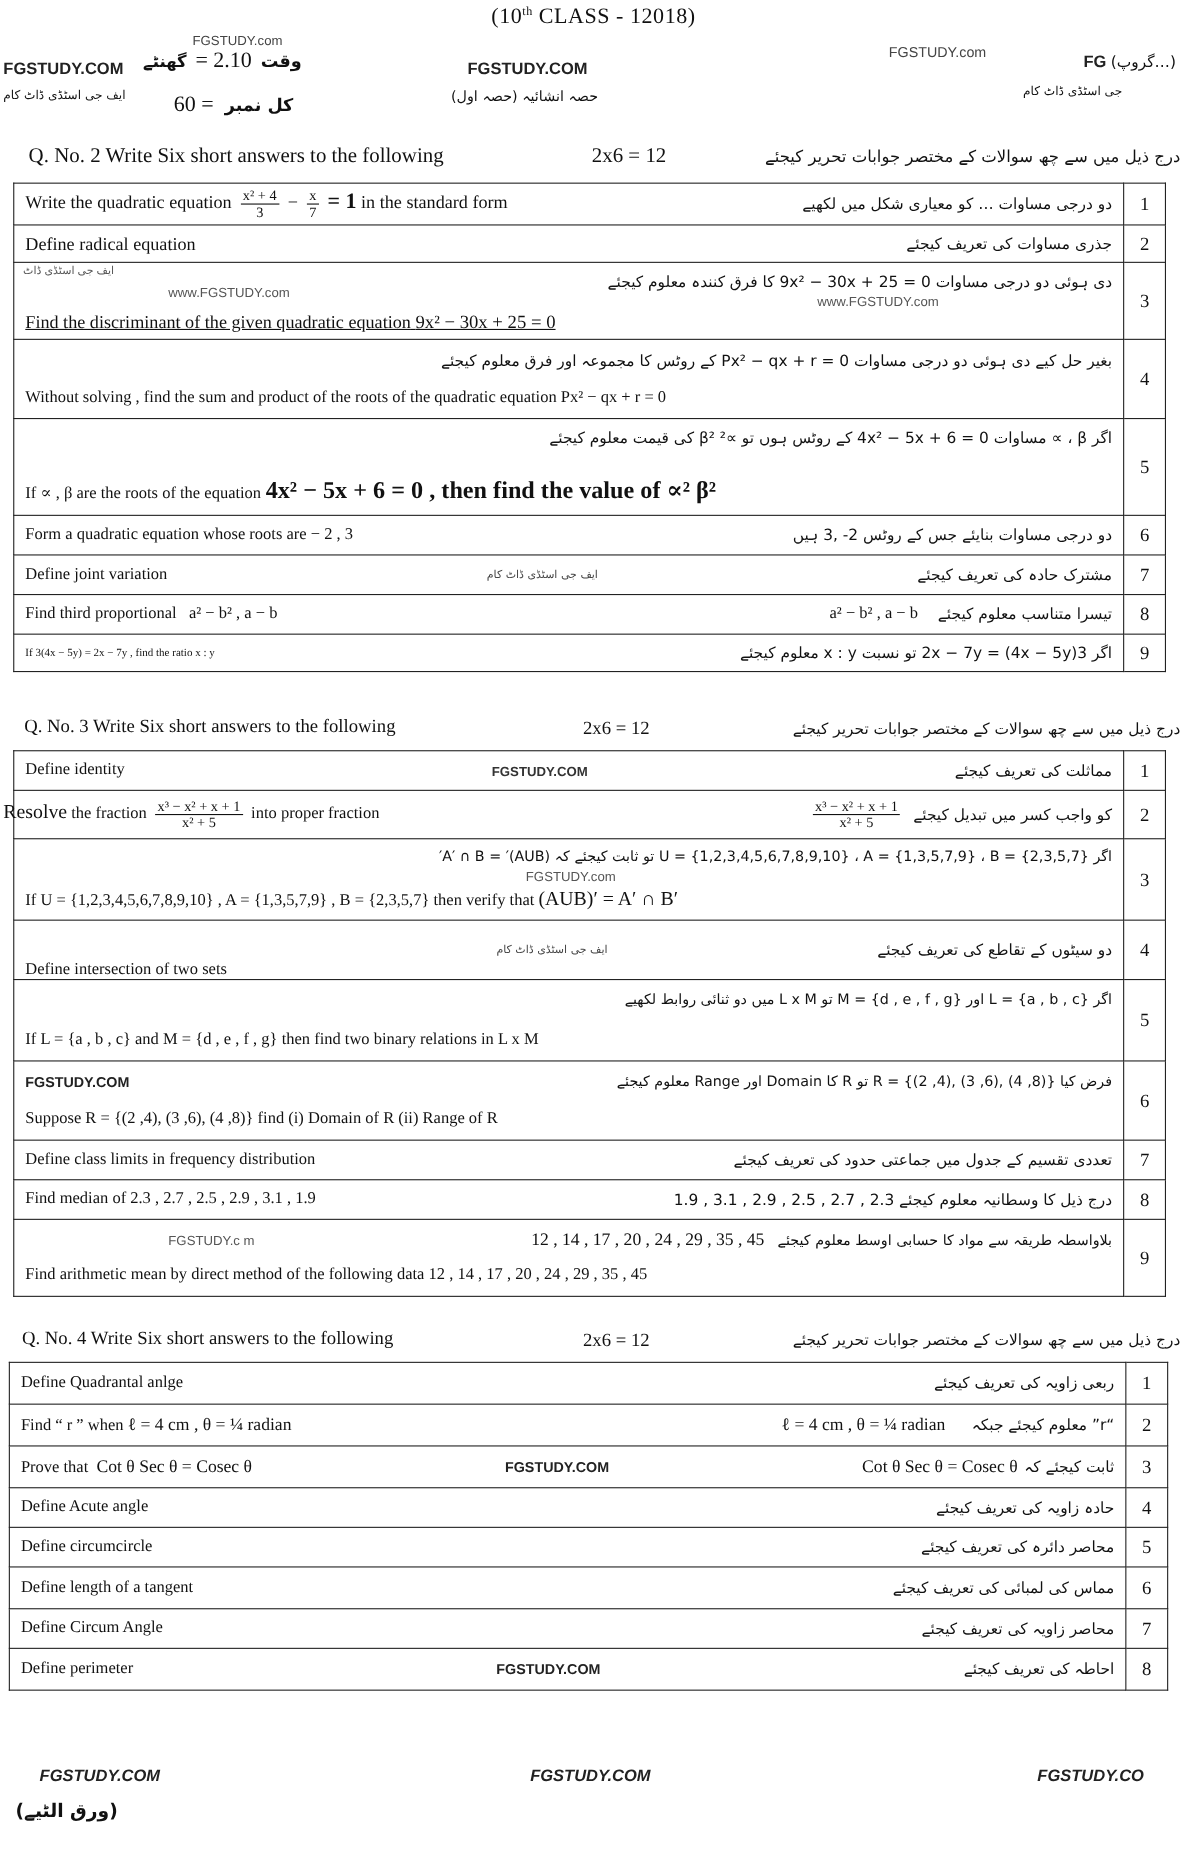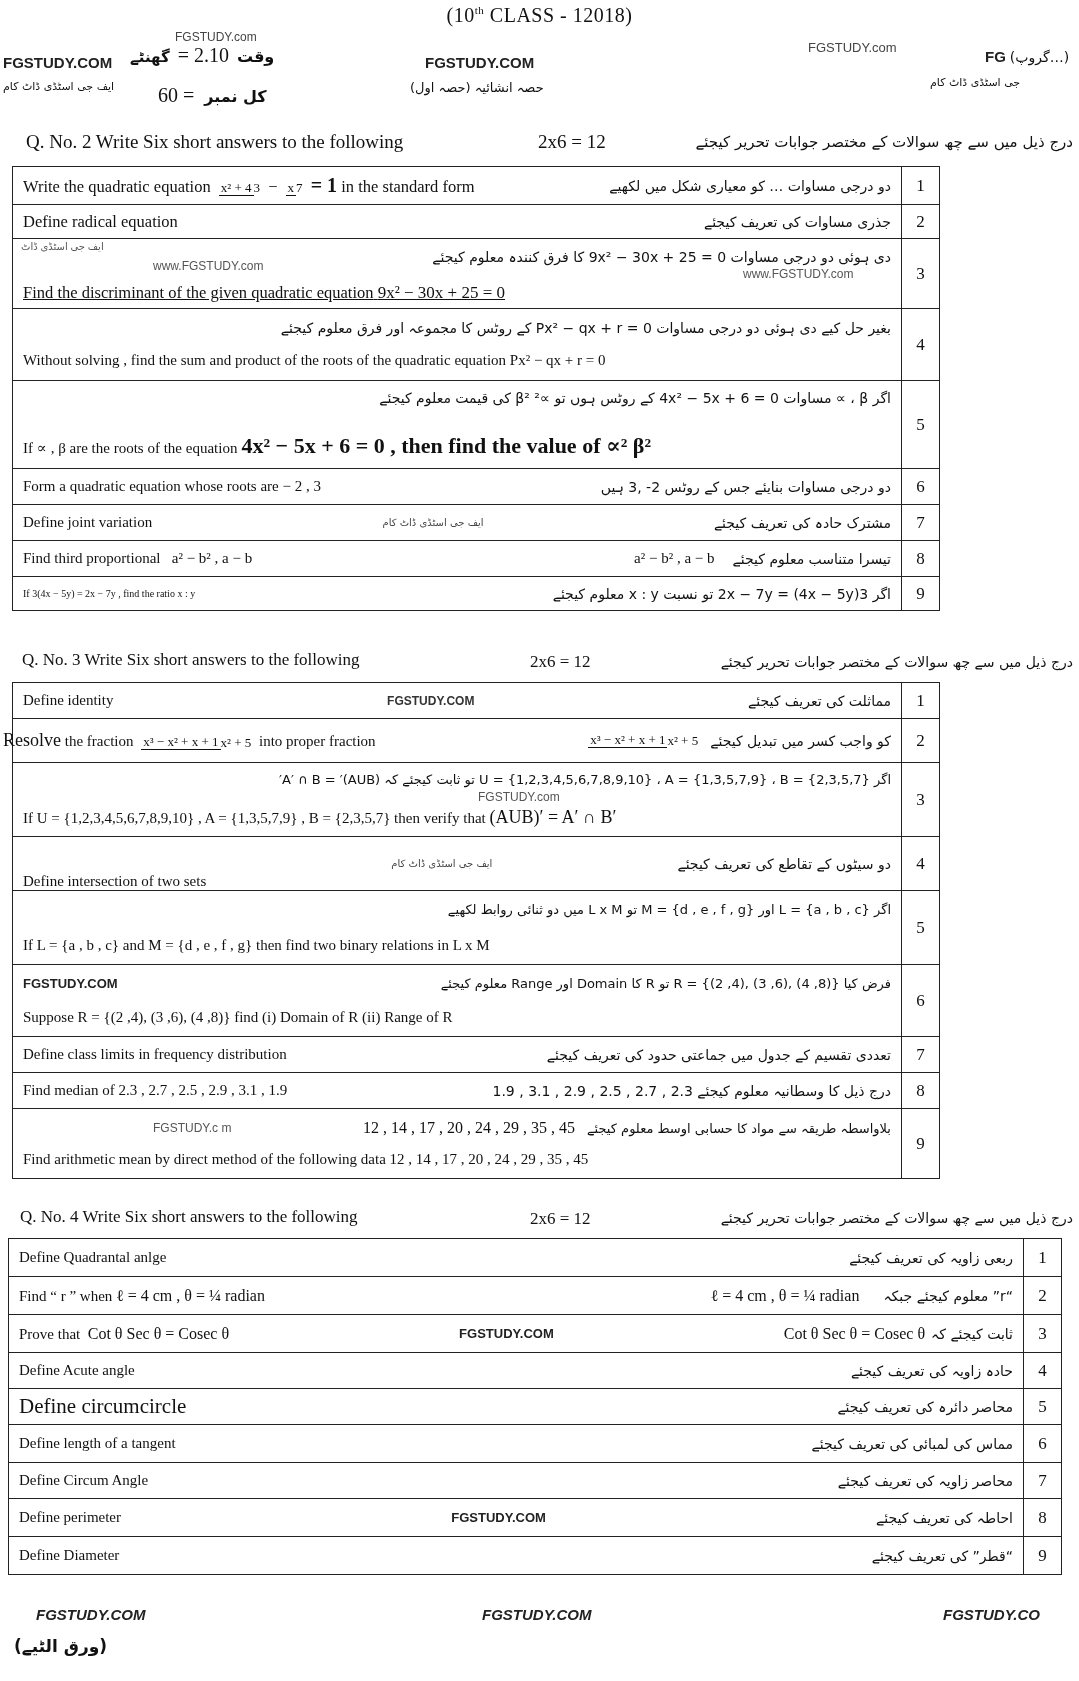--- a/index.html
+++ b/index.html
@@ -8,30 +8,30 @@
   .abs { position:absolute; }
   .title { left:0; width:1079px; top:4px; text-align:center; font-size:20px; letter-spacing:0.5px; }
   .title sup { font-size:11px; }
   .wm { font-family:"Liberation Sans","DejaVu Sans",sans-serif; color:#222; }
   .wm-bold { font-weight:bold; font-size:15px; }
   .wm-light { font-size:13px; color:#444; }
   .wm-italic { font-style:italic; font-weight:bold; font-size:15px; }
   .urdu { direction:rtl; font-family:"DejaVu Sans",sans-serif; }
   .hdr-val { font-size:20px; }
   .qhead { font-size:19px; }
-  table.q { position:absolute; border-collapse:collapse; left:12px; width:928px; table-layout:fixed; }
+  table.q { position:absolute; border-collapse:collapse; left:12px; width:1048px; table-layout:fixed; }
   table.q td { border:1px solid #222; vertical-align:middle; }
   td.body { padding:0 10px; position:relative; }
   td.num { width:38px; text-align:center; font-size:17px; }
   .en { font-size:16.5px; }
   .ur { direction:rtl; text-align:right; font-family:"DejaVu Sans",sans-serif; font-size:14px; }
   .line { display:flex; justify-content:space-between; align-items:center; gap:12px; }
   .line.rtl-only { justify-content:flex-end; }
   .math { font-size:17px; white-space:nowrap; }
-  .frac { display:inline-flex; flex-direction:row; align-items:center; vertical-align:middle; font-size:13px; line-height:1.05; margin:0 4px;justify-content:space-between; }
+  .frac { display:inline-flex; flex-direction:column; align-items:center; vertical-align:middle; font-size:13px; line-height:1.05; margin:0 4px;justify-content:space-between; }
   .frac .n { border-bottom:1px solid #111; padding:0 2px; }
   .inwm { position:absolute; font-family:"Liberation Sans","DejaVu Sans",sans-serif; font-size:12px; color:#555; }
   .bigeq { font-weight:bold; font-size:20px; }
 </style>
 </head>
 <body>
 
 <div class="abs title">
   <span>(10</span><sup>th</sup><span> CLASS - 12018)</span>
 </div>
@@ -350,21 +350,21 @@
           <div class="line">
       <span class="en" style="font-size:15px;">Define Acute angle</span>
       <span class="ur">حادہ زاویہ کی تعریف کیجئے</span>
     </div>
         </td>
     <td class="num">4</td>
   </tr>
   <tr style="height:36px;">
     <td class="body">
           <div class="line">
-      <span class="en" style="font-size:21px;">Define circumcircle</span>
+      <span class="en" style="font-size:15px;">Define circumcircle</span>
       <span class="ur">محاصر دائرہ کی تعریف کیجئے</span>
     </div>
         </td>
     <td class="num">5</td>
   </tr>
   <tr style="height:38px;">
     <td class="body">
           <div class="line">
       <span class="en" style="font-size:15px;">Define length of a tangent</span>
       <span class="ur">مماس کی لمبائی کی تعریف کیجئے</span>
@@ -383,29 +383,20 @@
   </tr>
   <tr style="height:38px;">
     <td class="body">
           <div class="line">
       <span class="en" style="font-size:15px;">Define perimeter</span>
       <span class="wm wm-bold" style="font-size:13px;">FGSTUDY.COM</span>
       <span class="ur">احاطہ کی تعریف کیجئے</span>
     </div>
         </td>
     <td class="num">8</td>
-  </tr>
-  <tr style="height:38px;">
-    <td class="body">
-          <div class="line">
-      <span class="en" style="font-size:15px;">Define Diameter</span>
-      <span class="ur">“قطر” کی تعریف کیجئے</span>
-    </div>
-        </td>
-    <td class="num">9</td>
   </tr>
 </tbody>
   </table>
 
 <div class="abs wm wm-italic" style="left:36px; top:1606px;">FGSTUDY.COM</div>
 <div class="abs wm wm-italic" style="left:482px; top:1606px;">FGSTUDY.COM</div>
 <div class="abs wm wm-italic" style="left:943px; top:1606px;">FGSTUDY.CO</div>
 <div class="abs urdu" style="left:14px; top:1636px; font-size:17px; font-weight:bold;">(ورق الٹیے)</div>
 
 </body></html>

